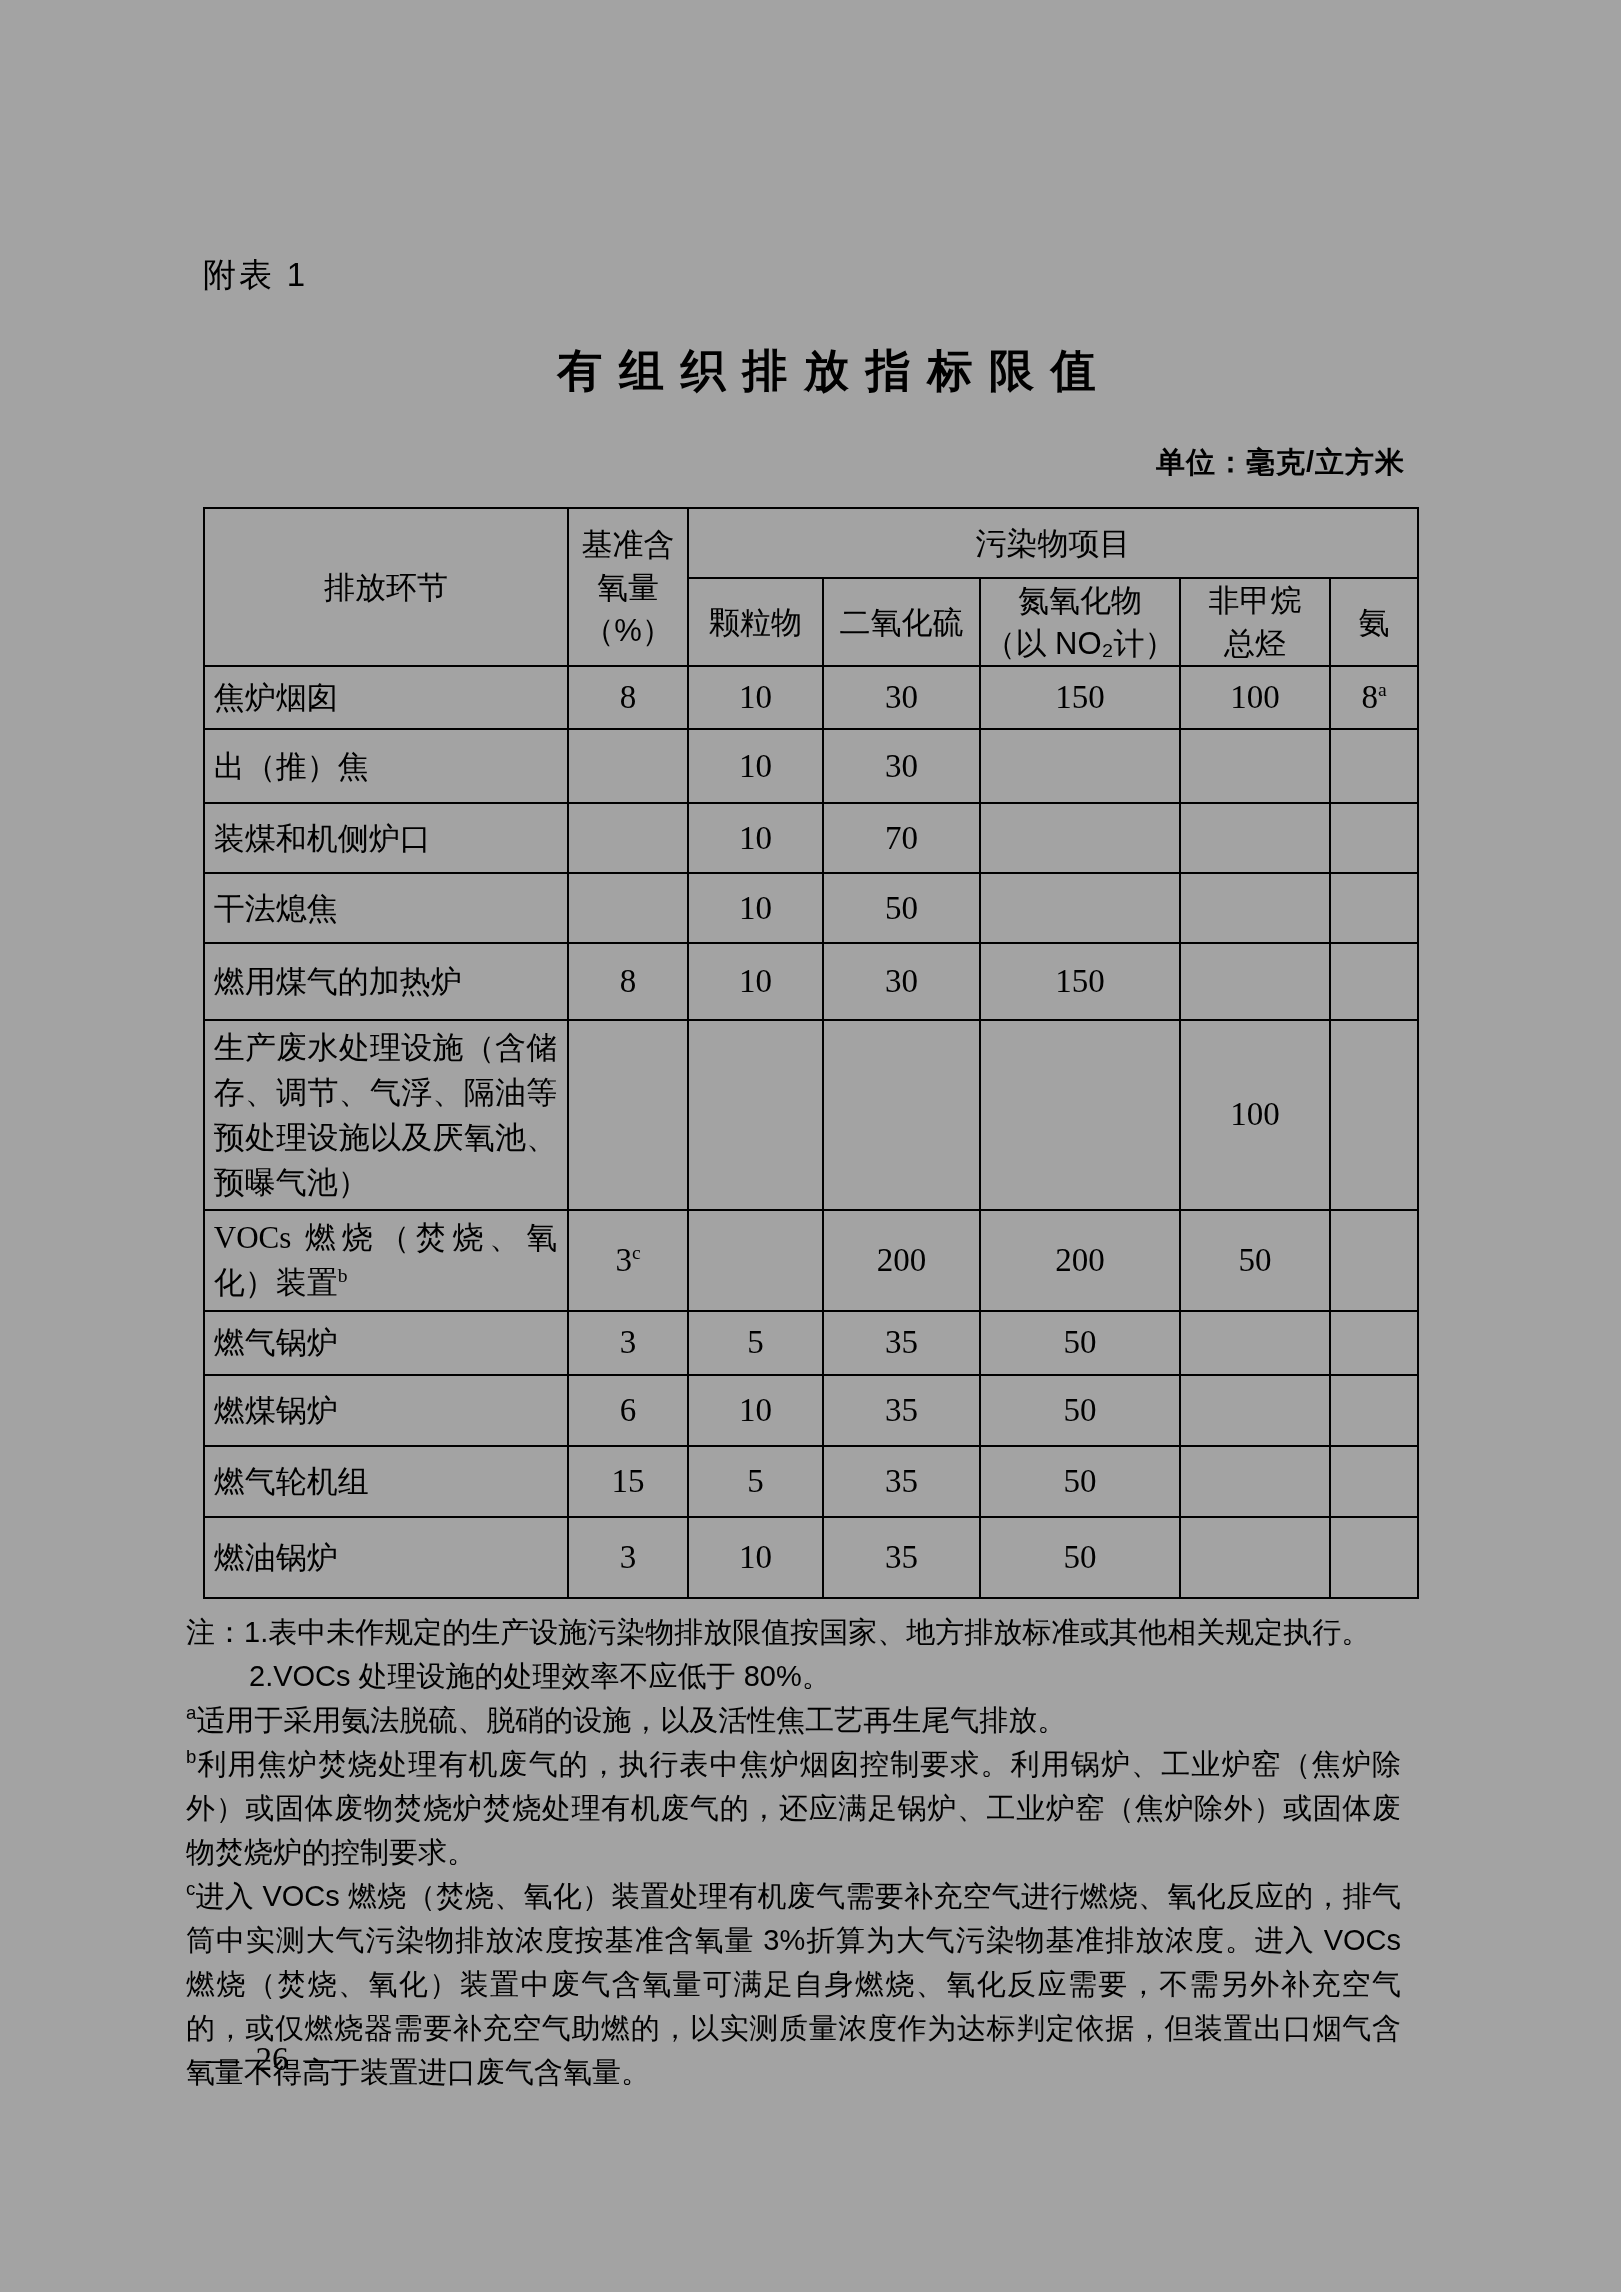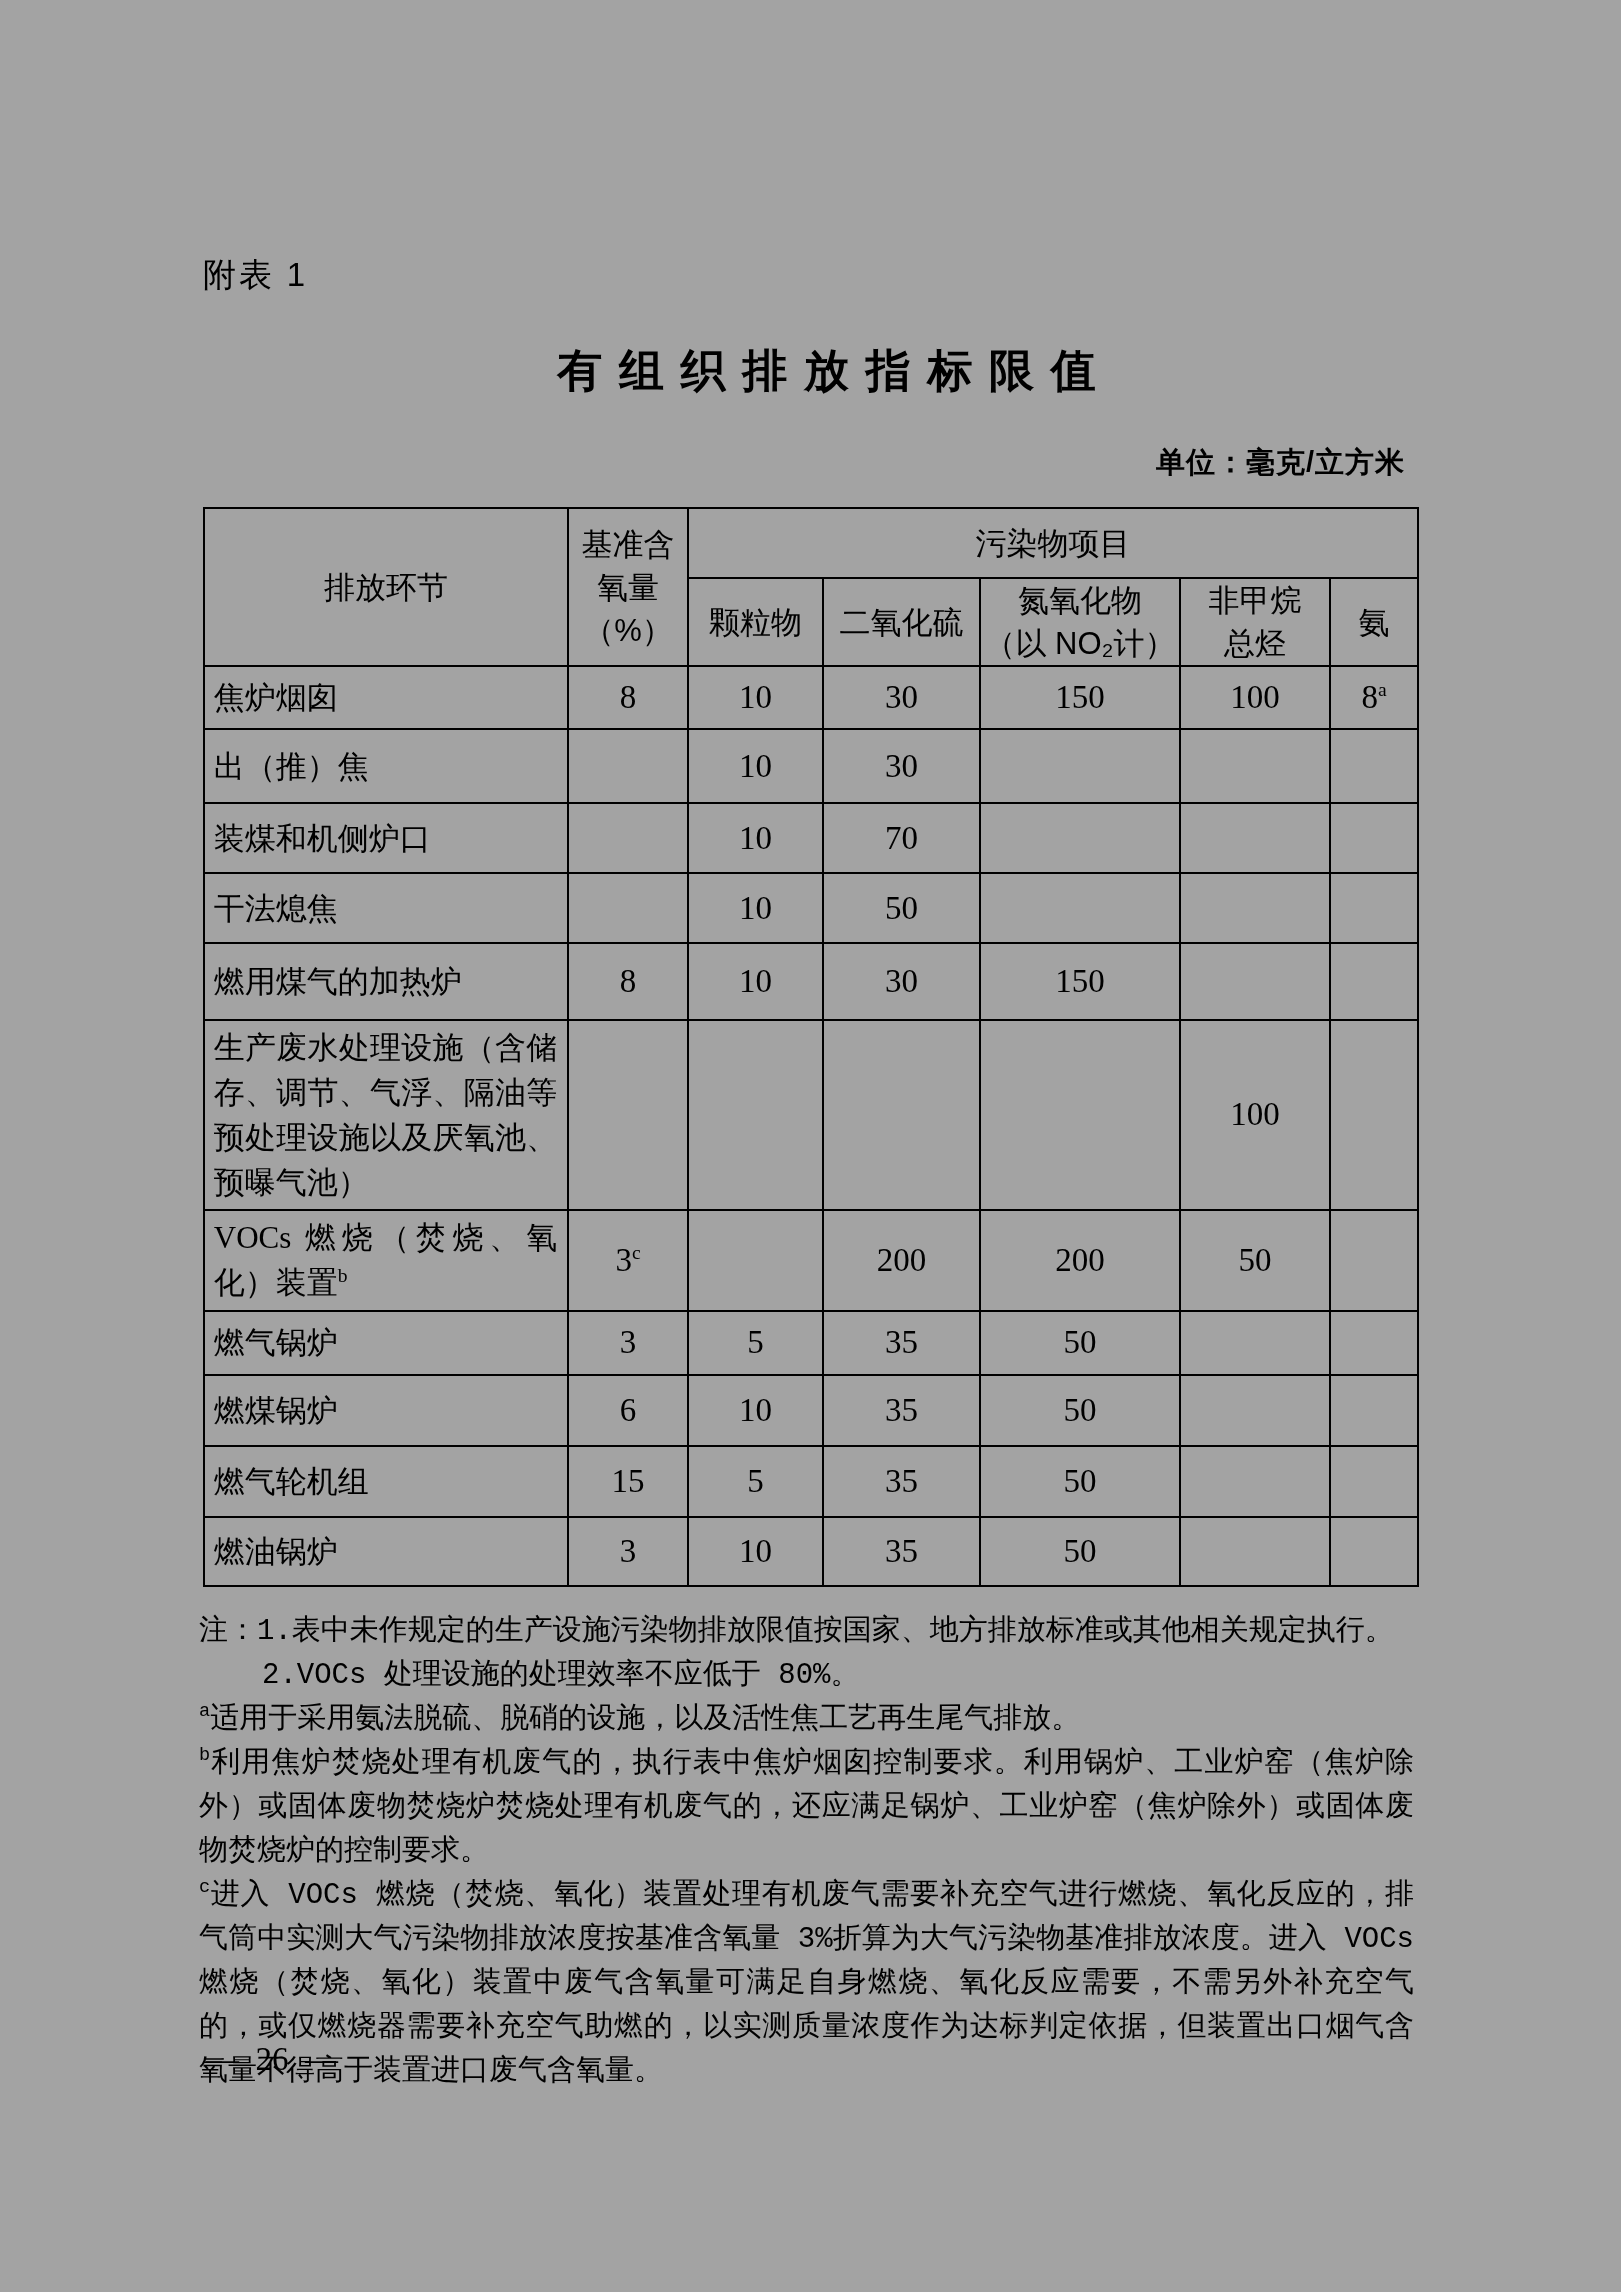--- a/index.html
+++ b/index.html
@@ -63,31 +63,31 @@
   tbody tr:nth-child(1){height:63px;}
   tbody tr:nth-child(2){height:74px;border-radius:17px;}
   tbody tr:nth-child(3){height:70px;}
   tbody tr:nth-child(4){height:70px;}
   tbody tr:nth-child(5){height:77px;}
   tbody tr:nth-child(6){height:188px;}
   tbody tr:nth-child(7){height:101px;}
   tbody tr:nth-child(8){height:64px;}
   tbody tr:nth-child(9){height:71px;}
   tbody tr:nth-child(10){height:71px;}
-  tbody tr:nth-child(11){height:69px;}
+  tbody tr:nth-child(11){height:81px;}
 
   sup{
     font-size:19.6px;
     line-height:0;
     vertical-align:super;
   }
 
   .notes{
-    position:absolute;left:199px;top:1610px;width:1215px;
-    font-family:Liberation Mono, monospace;
+    position:absolute;left:186px;top:1610px;width:1215px;
+    font-family:Liberation Sans, sans-serif;
     font-size:29px;line-height:44px;
     text-align:justify;
   }
   .notes p{margin:0;padding:0;}
   .notes p.indent{padding-left:63px;}
   .notes sup{font-size:18.6px;}
 
   .page-number{
     position:absolute;left:206px;top:2041px;
     font-family:"Liberation Serif", serif;

